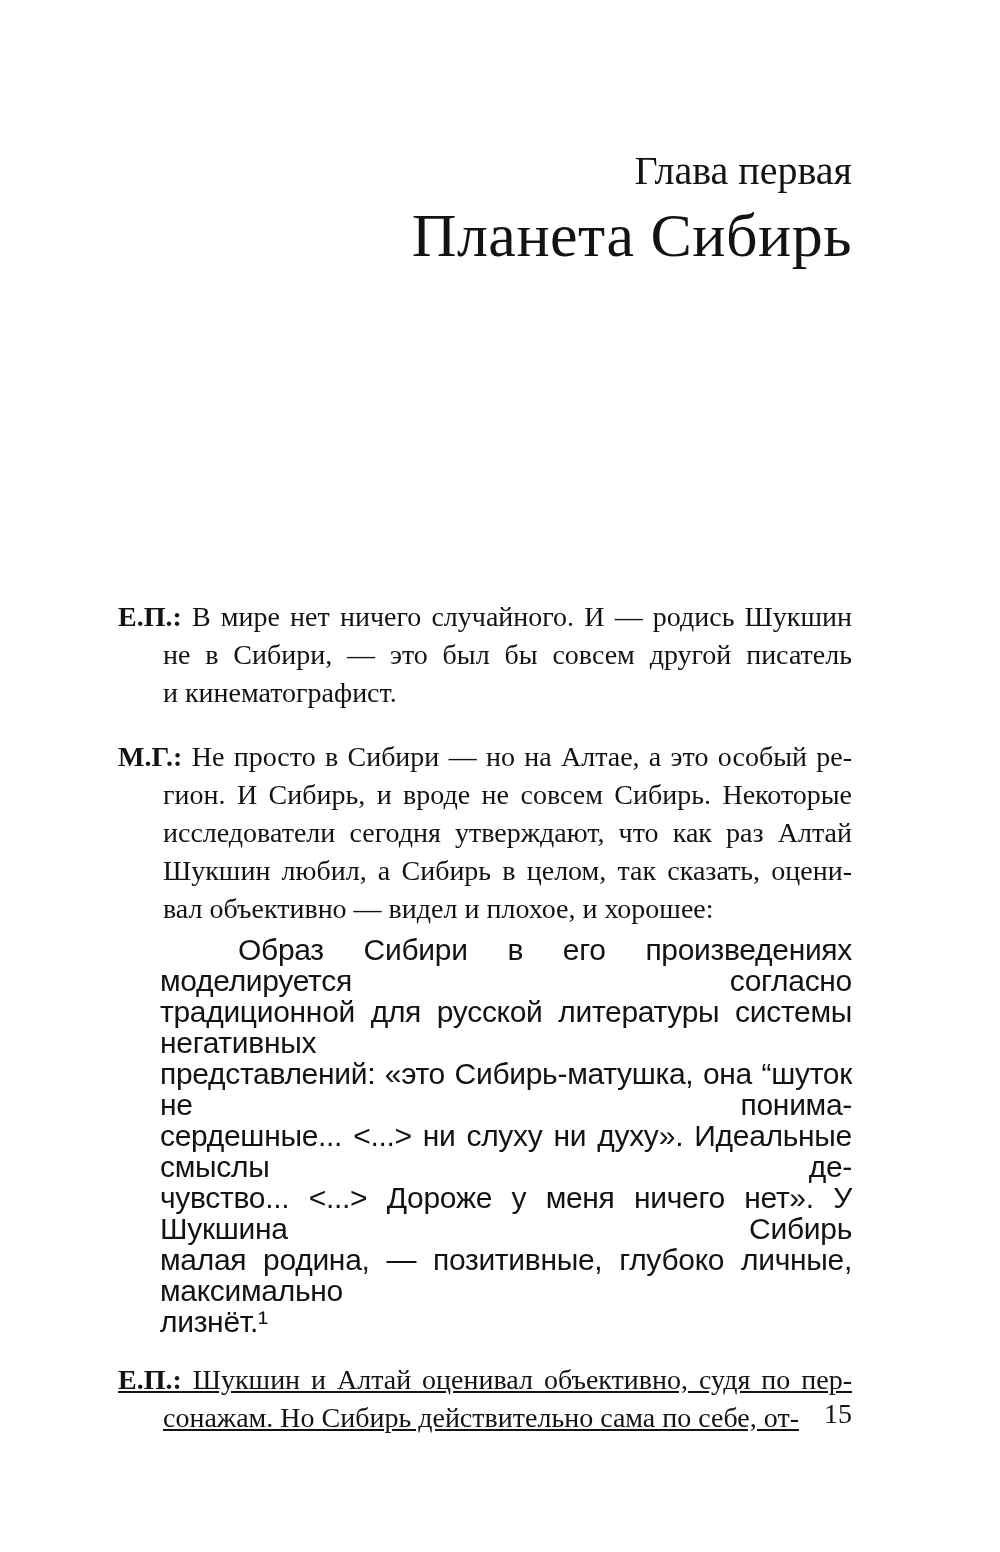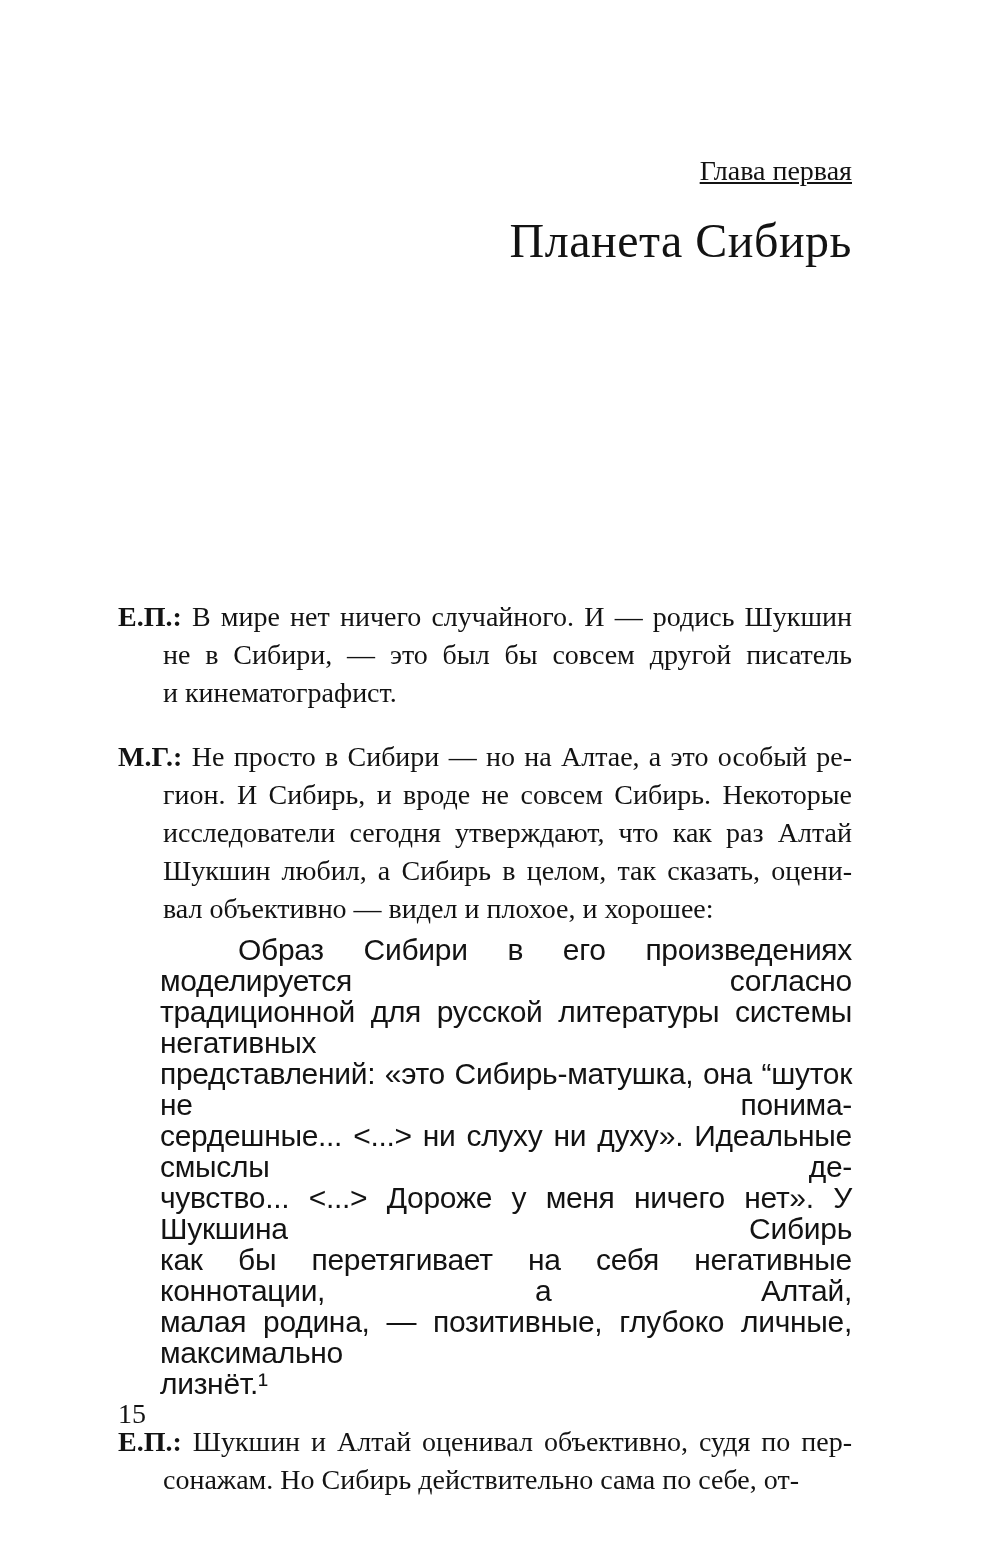--- a/index.html
+++ b/index.html
@@ -19,48 +19,47 @@
 
   
   .chapter-head {
     position: absolute;
     top: 150px;
     right: 148px;
     left: 118px;
     text-align: right;
   }
   .chapter-label {
-    font-size: 28px;
+    font-size: 40px;
     line-height: 42px;
-    text-decoration: underline;
   }
   .chapter-title {
-    font-size: 48px;
+    font-size: 62px;
     line-height: 70px;
-    margin-top: 14px;
+    margin-top: 8px;
     letter-spacing: 0.5px;
   }
 
   
   .text-column {
     position: absolute;
     left: 118px;
     top: 598px;
     width: 734px;
     font-size: 28px;
     line-height: 38px;
   }
 
   .dialogue {
     margin: 0;
     padding-left: 45px;
   }
   .dialogue.p1 { margin-bottom: 26px; }
   .dialogue.p2 { margin-bottom: 6px; }
-  .dialogue.p3 { margin-bottom: 3px; }
+  .dialogue.p3 { margin-bottom: 3px; text-decoration: underline; }
 
   .line {
     text-align: justify;
     text-align-last: justify;
   }
   .line.last {
     text-align-last: auto;
   }
   .dialogue .line.hang {
     text-indent: -45px;
@@ -80,21 +79,21 @@
   }
   .quote .line.first {
     text-indent: 78px;
   }
 
   .page-number {
     position: absolute;
     top: 1398px;
     left: 118px;
     width: 734px;
-    text-align: left;
+    text-align: right;
     font-size: 28px;
   }
 </style>
 </head>
 <body>
 
 <div class="page">
 
   <header class="chapter-head">
     <div class="chapter-label">Глава первая</div>
@@ -115,21 +114,20 @@
         <div class="line">Шукшин любил, а Сибирь в целом, так сказать, оцени-</div>
         <div class="line last">вал объективно — видел и плохое, и хорошее:</div>
       </div>
 
     <blockquote class="quote">
         <div class="line first">Образ Сибири в его произведениях моделируется согласно</div>
         <div class="line">традиционной для русской литературы системы негативных</div>
         <div class="line">представлений: «это Сибирь-матушка, она “шуток не понима-</div>
         <div class="line">сердешные... &lt;...&gt; ни слуху ни духу». Идеальные смыслы де-</div>
         <div class="line">чувство... &lt;...&gt; Дороже у меня ничего нет». У Шукшина Сибирь</div>
-        <div class="line">как бы перетягивает на себя негативные коннотации, а Алтай,</div>
         <div class="line">малая родина, — позитивные, глубоко личные, максимально</div>
         <div class="line last">лизнёт.¹</div>
       </blockquote>
 
     <div class="dialogue p3">
         <div class="line first hang"><b class="speaker">Е.П.:</b> Шукшин и Алтай оценивал объективно, судя по пер-</div>
         <div class="line last">сонажам. Но Сибирь действительно сама по себе, от-</div>
       </div>
   </main>
 

